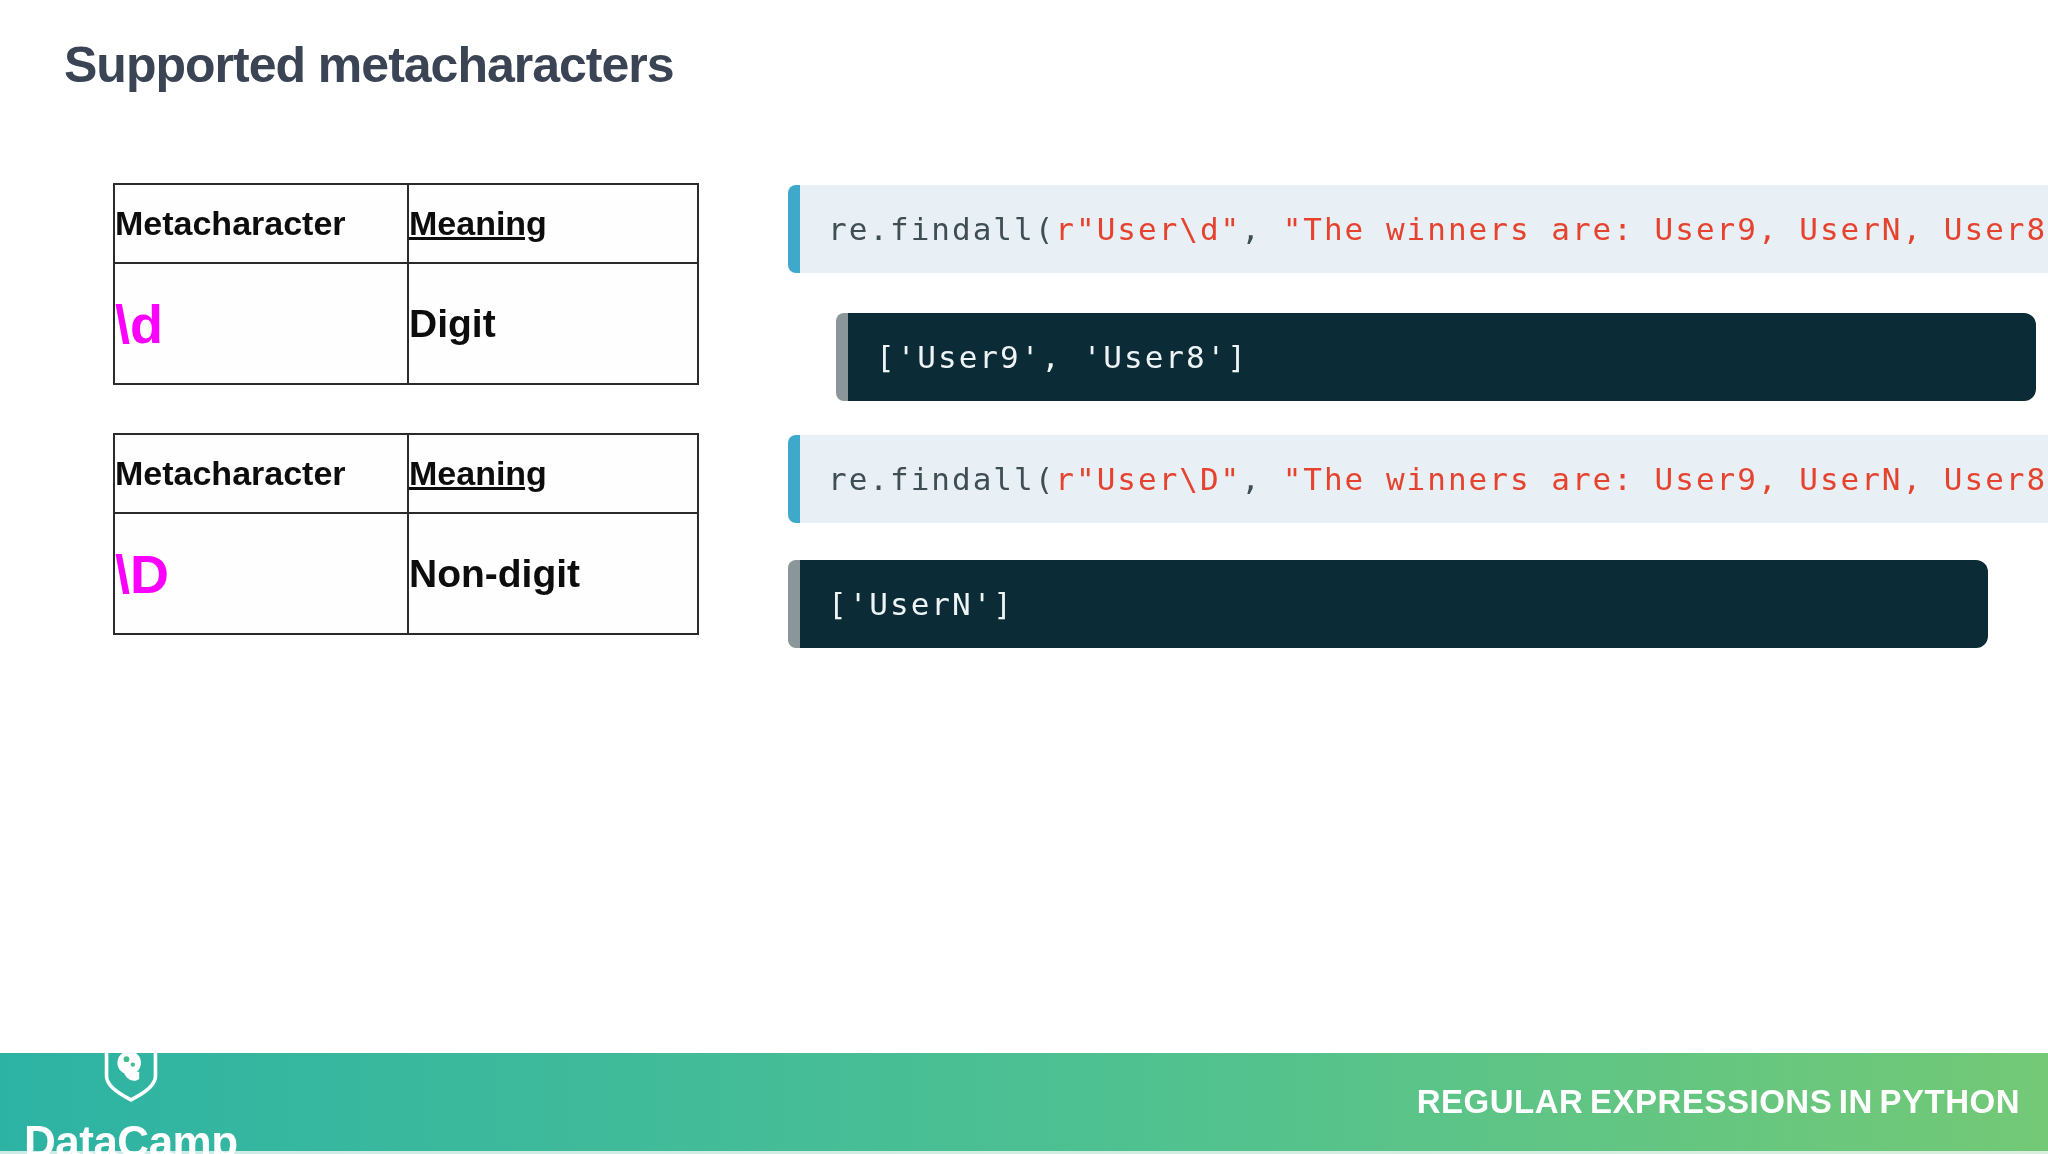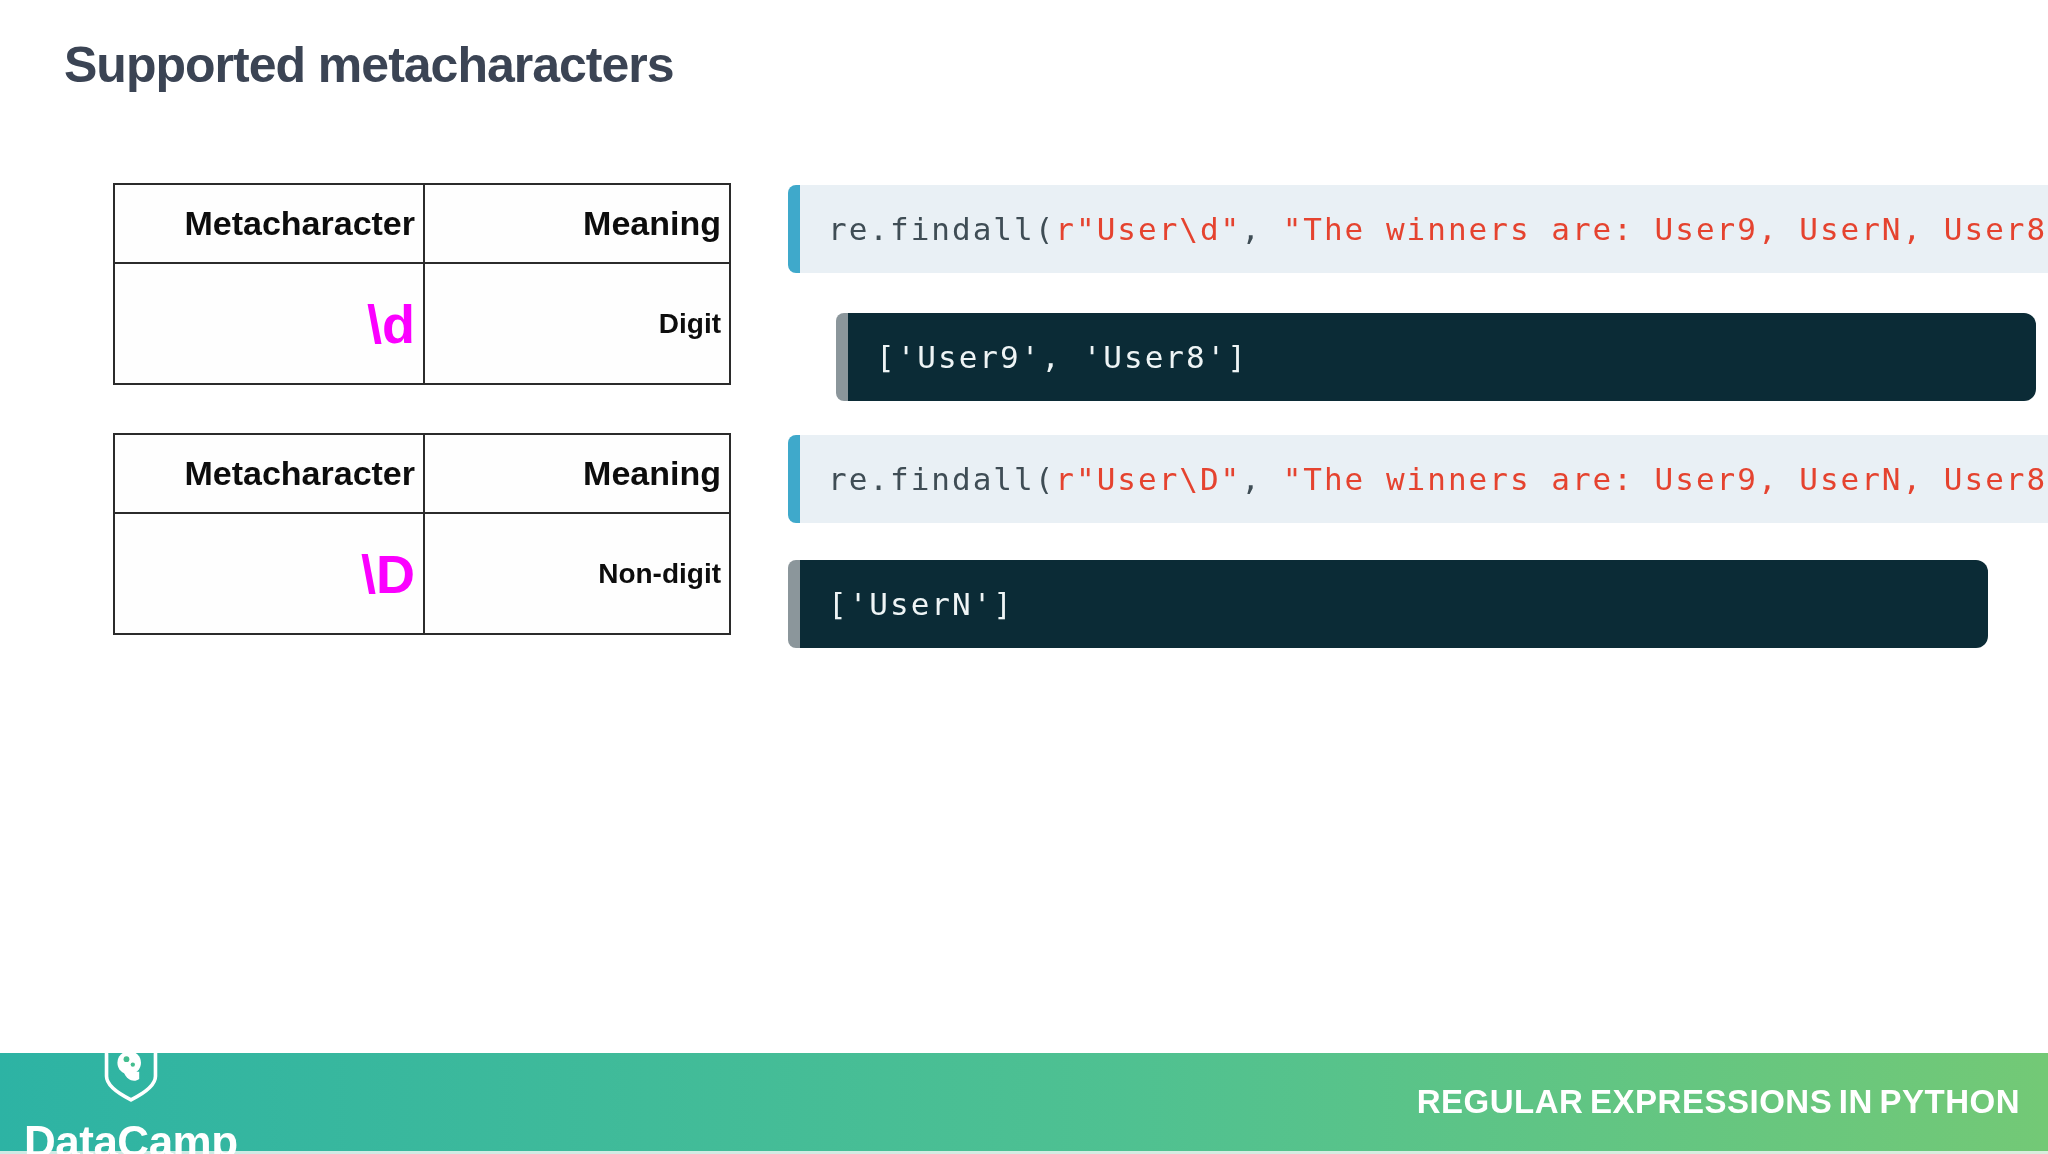--- a/index.html
+++ b/index.html
@@ -30,40 +30,40 @@
     width: 580px;
     height: 200px;
     border-collapse: collapse;
     table-layout: fixed;
     background: #fefefe;
   }
   .meta-table.t1 { top: 183px; }
   .meta-table.t2 { top: 433px; }
   .meta-table td {
     border: 2px solid #2b2b2b;
-    text-align: right;
+    text-align: left;
     vertical-align: middle;
-    padding: 8px;
+    padding: 0;
   }
   .meta-table .col-meta { width: 292px; }
-  .meta-table .col-mean { width: 288px; }
+  .meta-table .col-mean { width: 288px; text-decoration: underline; }
   .meta-table tr.hdr { height: 79px; }
   .meta-table tr.row { height: 121px; }
   .meta-table .hdr td {
     font-size: 34px;
     font-weight: 700;
     color: #0d0d0d;
   }
   .cell-metachar {
     font-size: 54px;
     font-weight: 700;
     color: #fb00ff;
   }
   .cell-meaning {
-    font-size: 28px;
+    font-size: 39px;
     font-weight: 700;
     color: #0d0d0d;
   }
 
   
   .codeblock {
     position: absolute;
     left: 788px;
     display: flex;
     align-items: stretch;

